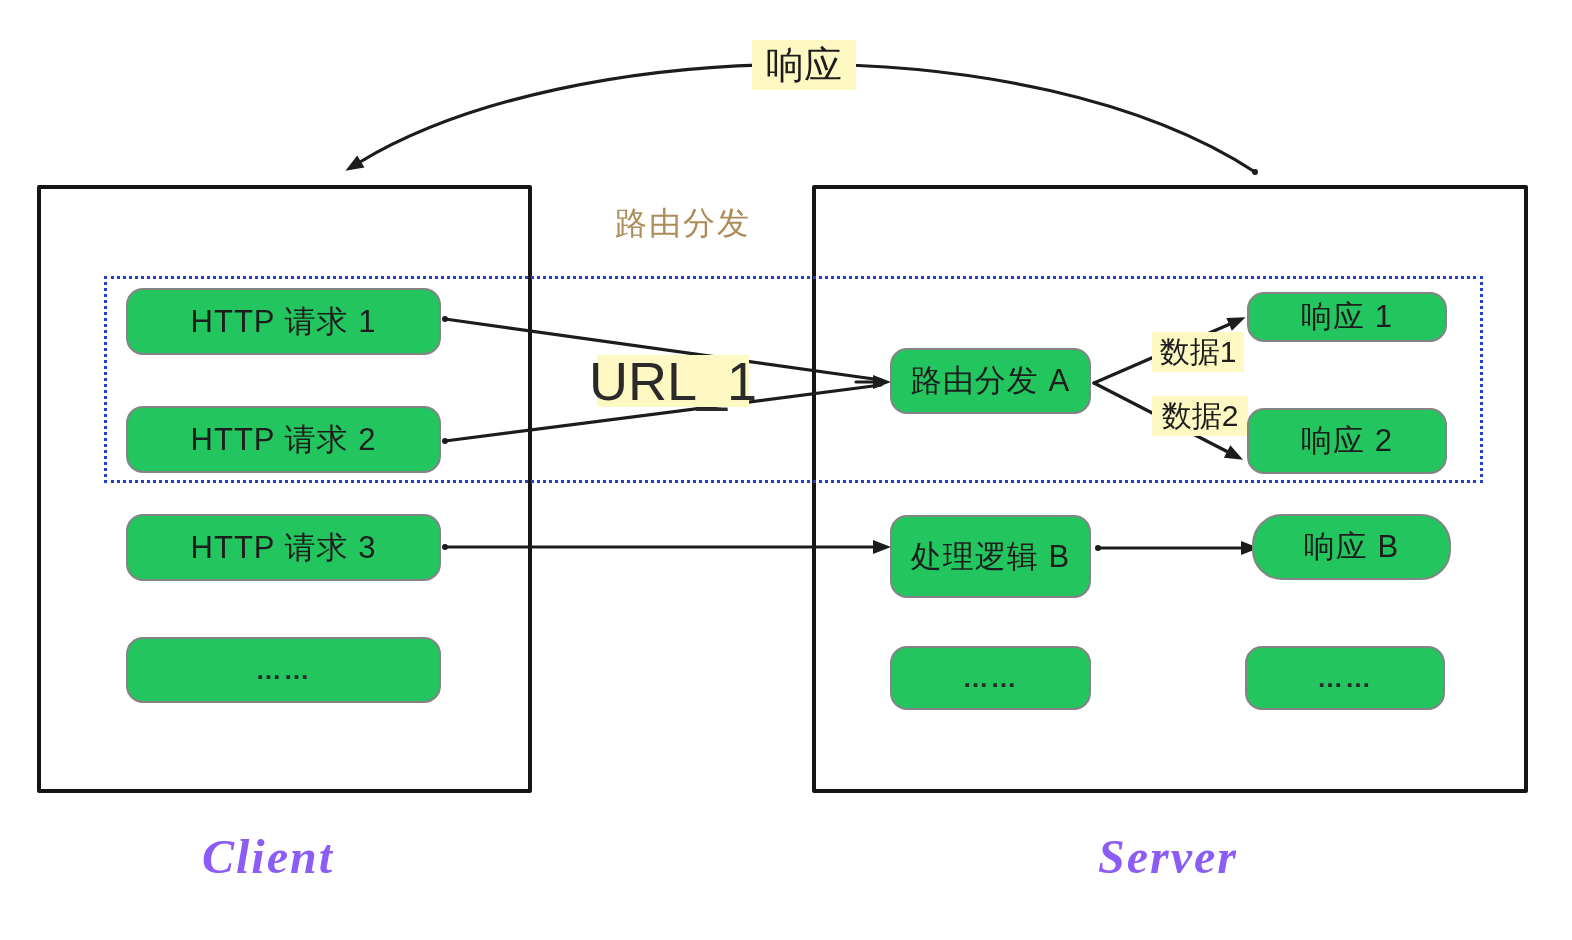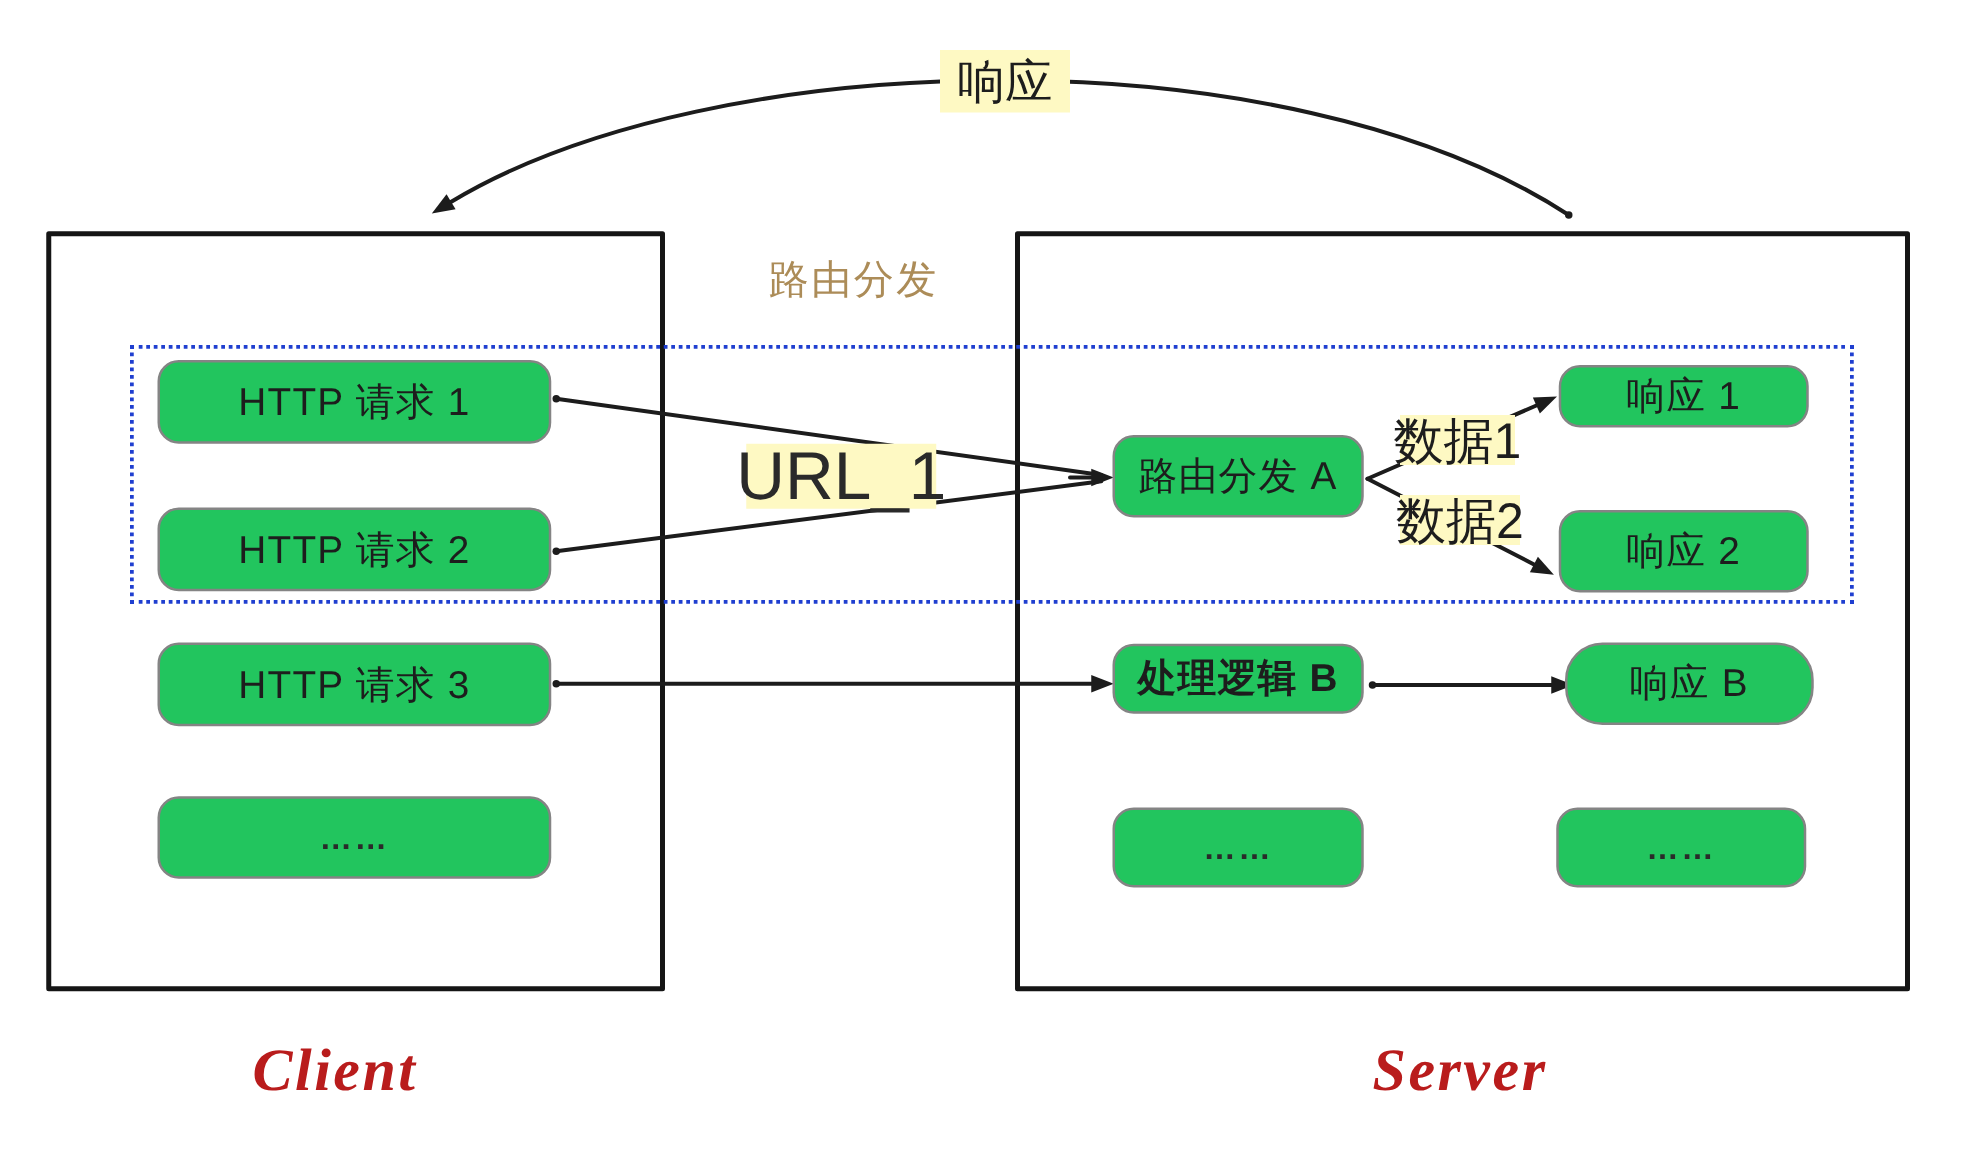--- a/index.html
+++ b/index.html
@@ -34,24 +34,24 @@
     letter-spacing:1px;
   }
   .node.dots{font-size:26px;font-weight:700;color:#2a2a2a;letter-spacing:2px;}
   .lbl{
     position:absolute;display:flex;align-items:center;justify-content:center;
     background:#fef9c3;z-index:4;color:#1d1d1d;white-space:nowrap;
   }
   .lbl.arclbl{font-size:38px;}
   .lbl.routing{font-size:32px;color:var(--routing);letter-spacing:2px;}
   .lbl.url{font-size:54px;color:#2a2a2a;}
-  .lbl.datalbl{font-size:40px;}
+  .lbl.datalbl{font-size:30px;margin-left:32px;}
   .title{
     position:absolute;z-index:4;font-family:"Liberation Serif","DejaVu Serif",serif;
-    font-style:italic;font-weight:700;font-size:48px;color:#b91c1c;
+    font-style:italic;font-weight:700;font-size:48px;color:#8b5cf6;
     display:flex;align-items:center;justify-content:center;letter-spacing:2px;
   }
 </style>
 </head>
 <body>
 
 <div class="stage">
 
   <div class="bigbox" style="left:37px;top:185px;width:495px;height:608px;"></div>
   <div class="bigbox" style="left:812px;top:185px;width:716px;height:608px;"></div>
@@ -89,21 +89,21 @@
   <div class="lbl url" style="left:597px;top:355px;width:152px;height:52px;">URL_1</div>
   <div class="lbl datalbl" style="left:1120px;top:332px;width:92px;height:40px;">数据1</div>
   <div class="lbl datalbl" style="left:1120px;top:396px;width:96px;height:40px;">数据2</div>
 
   <div class="node" style="left:126px;top:288px;width:315px;height:67px;">HTTP 请求 1</div>
   <div class="node" style="left:126px;top:406px;width:315px;height:67px;">HTTP 请求 2</div>
   <div class="node" style="left:126px;top:514px;width:315px;height:67px;">HTTP 请求 3</div>
   <div class="node dots" style="left:126px;top:637px;width:315px;height:66px;">……</div>
 
   <div class="node" style="left:890px;top:348px;width:201px;height:66px;">路由分发 A</div>
-  <div class="node" style="left:890px;top:515px;width:201px;height:56px;font-weight:bold;">处理逻辑 B</div>
+  <div class="node" style="left:890px;top:515px;width:201px;height:83px;">处理逻辑 B</div>
   <div class="node dots" style="left:890px;top:646px;width:201px;height:64px;">……</div>
 
   <div class="node" style="left:1247px;top:292px;width:200px;height:50px;">响应 1</div>
   <div class="node" style="left:1247px;top:408px;width:200px;height:66px;">响应 2</div>
   <div class="node" style="left:1252px;top:514px;width:199px;height:66px;border-radius:30px;">响应 B</div>
   <div class="node dots" style="left:1245px;top:646px;width:200px;height:64px;">……</div>
 
   <div class="title" style="left:168px;top:826px;width:200px;height:60px;">Client</div>
   <div class="title" style="left:1068px;top:826px;width:200px;height:60px;">Server</div>
 

